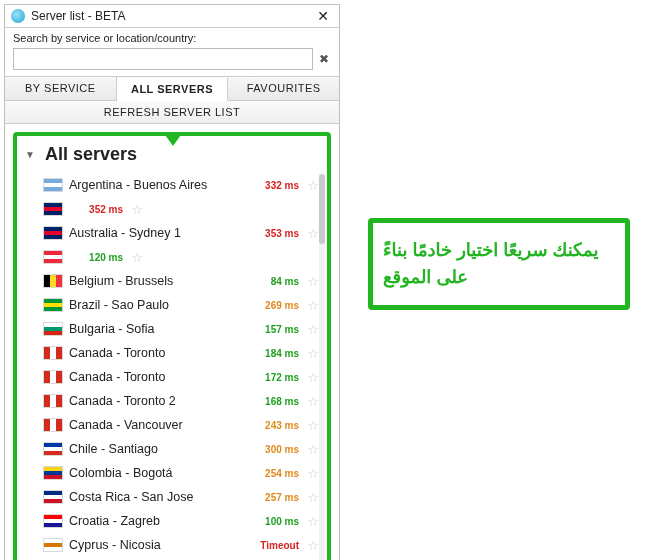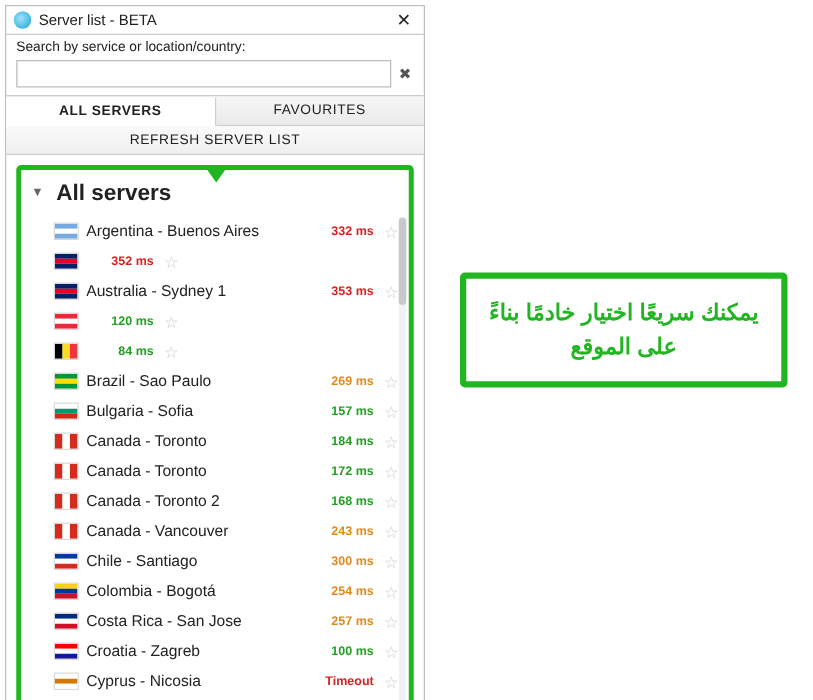--- a/index.html
+++ b/index.html
@@ -193,21 +193,21 @@
     right: 20px;
     top: 218px;
     width: 262px;
     border: 5px solid #22b522;
     border-radius: 4px;
     background: #fff;
     padding: 14px 10px;
     font-size: 18px;
     font-weight: bold;
     color: #22b522;
-    text-align: center;
+    text-align: left;
     direction: rtl;
     line-height: 1.5;
   }
 </style>
 </head>
 <body>
 
 <div class="window">
 
   <div class="titlebar">
@@ -218,20 +218,21 @@
 
   <div class="search-area">
     <span class="search-label">Search by service or location/country:</span>
     <div class="search-row">
       <input class="search-input" type="text" value="" style="">
       <span class="clear-x">✖</span>
     </div>
   </div>
 
   <div class="tabs">
+    <div class="tab">BY SERVICE</div>
     <div class="tab active">ALL SERVERS</div>
     <div class="tab">FAVOURITES</div>
   </div>
 
   <div class="refresh-bar">REFRESH SERVER LIST</div>
 
   <div class="highlight-box">
     <div class="arrow-down"></div>
 
     <div class="list-header">
@@ -277,20 +278,21 @@
           </span>
           <span class="ping green">120 ms</span>
           <span class="star">☆</span>
         </div>
         <div class="server-row">
           <span class="flag" style="flex-direction: row;">
             <span class="s" style="background: rgb(0, 0, 0);"></span>
             <span class="s" style="background: rgb(253, 218, 36);"></span>
             <span class="s" style="background: rgb(239, 51, 64);"></span>
           </span>
+          <span class="server-name">Belgium - Brussels</span>
           <span class="ping green">84 ms</span>
           <span class="star">☆</span>
         </div>
         <div class="server-row">
           <span class="flag">
             <span class="s" style="background: rgb(0, 151, 57);"></span>
             <span class="s" style="background: rgb(254, 221, 0);"></span>
             <span class="s" style="background: rgb(0, 151, 57);"></span>
           </span>
           <span class="server-name">Brazil - Sao Paulo</span>

